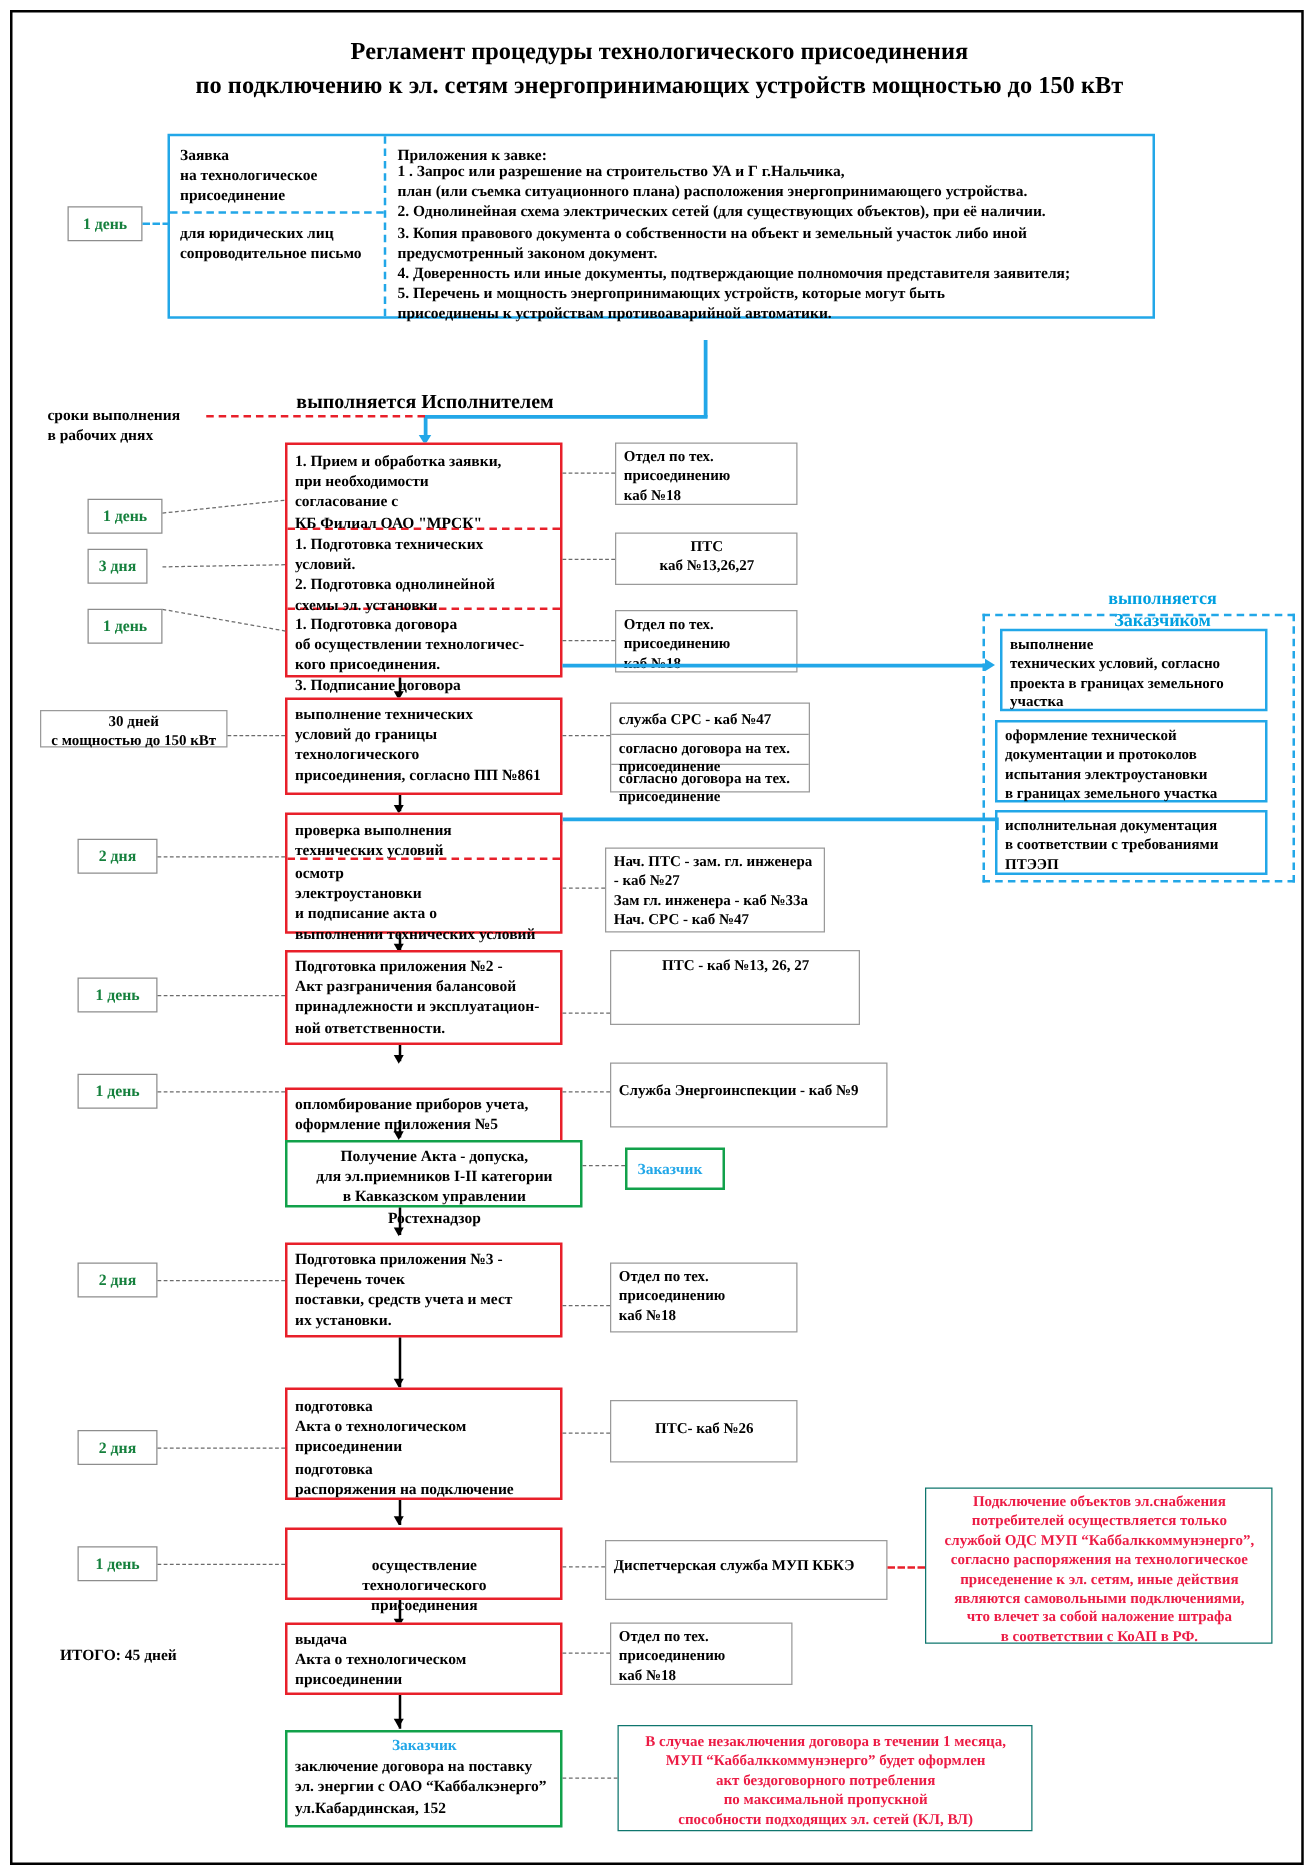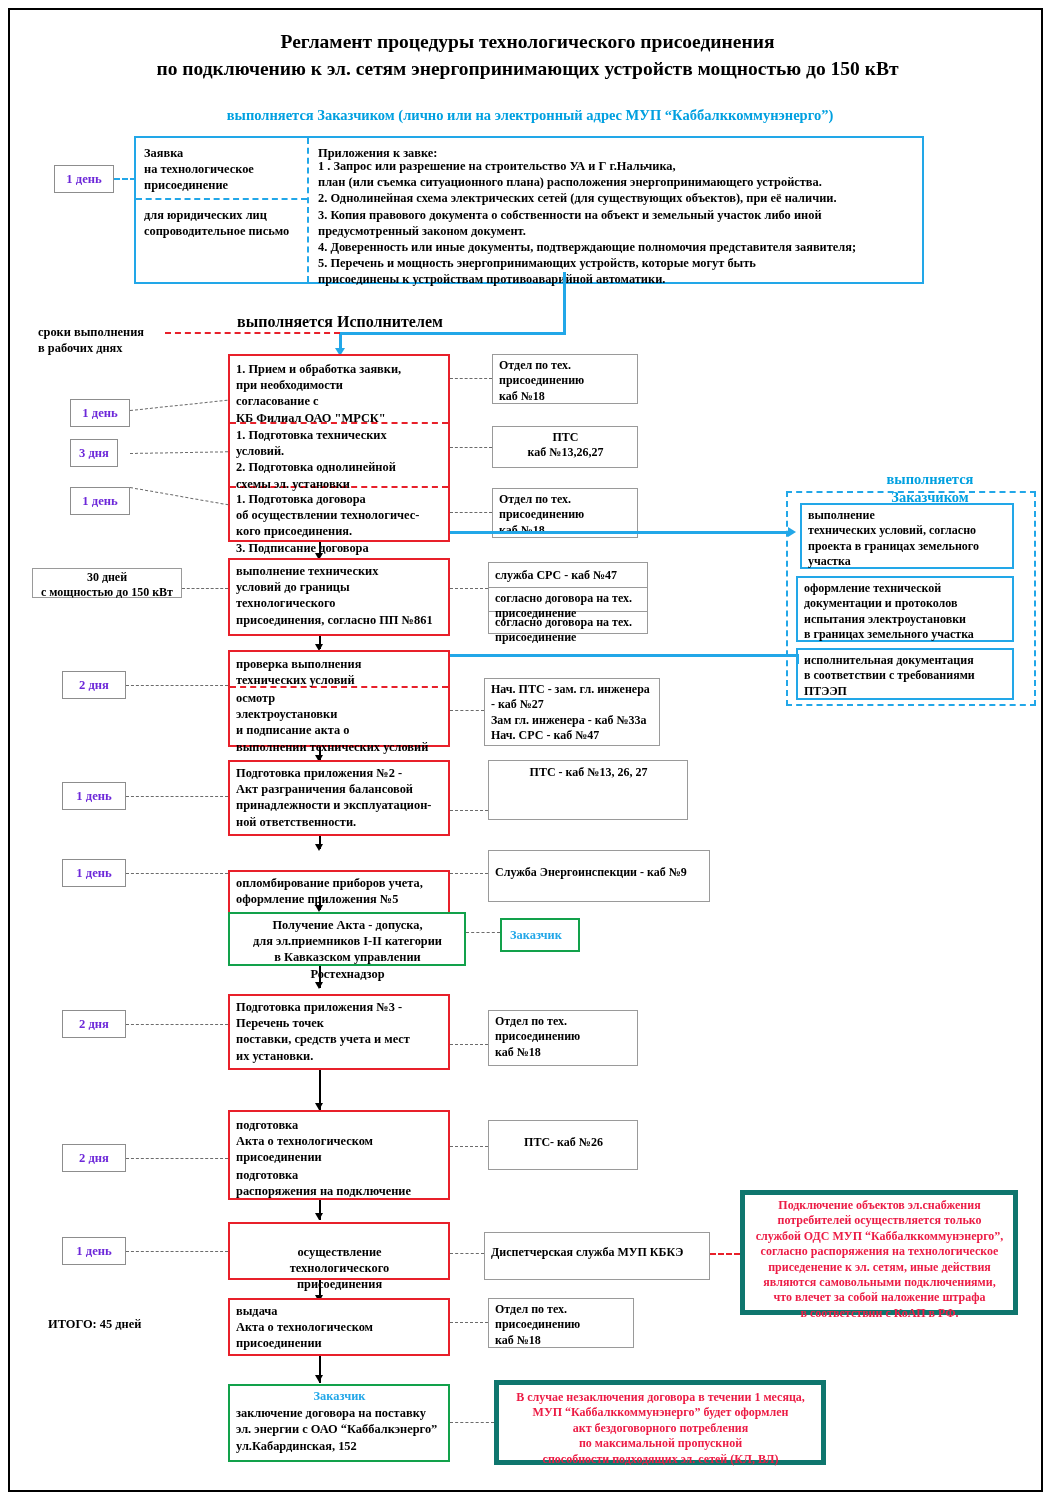--- a/index.html
+++ b/index.html
@@ -35,37 +35,37 @@
   .hdr-black {
     color:#000; font-weight:bold; font-size:16px; text-align:center;
   }
 
   
   .box { background:#fff; }
   .bx-blue   { border:2px solid #22a7e8; }
   .bx-red    { border:2px solid #e8202a; }
   .bx-green  { border:2px solid #12a14b; }
   .bx-gray   { border:1px solid #9a9a9a; }
-  .bx-pink   { border:5px solid #0f766e; }
+  .bx-pink   { border:1px solid #0f766e; }
   .bx-bluedash { border:2px dashed #22a7e8; }
 
   .txt {
     font-size:12.4px; line-height:16.2px; font-weight:bold; color:#000;
     padding:3px 5px 0 6px;
     white-space:pre-line;
   }
   .txt-c { text-align:center; }
   .txt-red { color:#ec1c45; }
   .txt-blue { color:#22a7e8; }
   .small { font-size:12px; line-height:15.4px; }
 
   
   .day {
     border:1px solid #8d8d8d; background:#fff;
-    font-size:12.6px; font-weight:bold; color:#6d28d9;
+    font-size:12.6px; font-weight:bold; color:#15803d;
     display:flex; align-items:center; justify-content:center;
   }
 
   
   .sep-red {
     border-top:2px dashed #e8202a;
     position:absolute; left:0; right:0;
   }
   .sep-blue {
     border-top:2px dashed #22a7e8;
@@ -113,21 +113,21 @@
 
 <div id="page">
 
   <div class="abs title">
     <div>Регламент процедуры технологического присоединения</div>
     <div>по подключению к эл. сетям энергопринимающих устройств мощностью до 150 кВт</div>
   </div>
 
   <div class="abs hdr-blue" style="left:120px; top:96px; width:800px;">выполняется Заказчиком (лично или на электронный адрес МУП “Каббалккоммунэнерго”)</div>
 
-  <div class="abs box bx-blue" style="left:124px; top:126px; width:790px; height:148px;">
+  <div class="abs box bx-blue" style="left:124px; top:97px; width:790px; height:148px;">
 
     <div class="abs" style="left:171px; top:0; width:0; bottom:0; border-left:2px dashed #22a7e8;"></div>
 
     <div class="sep-blue" style="left:0; top:60px; width:171px;"></div>
 
     <div class="abs txt" style="left:2px; top:4px; width:168px;">Заявка
 на технологическое
  присоединение</div>
     <div class="abs txt" style="left:2px; top:66px; width:168px;">для юридических лиц
 сопроводительное письмо</div>

